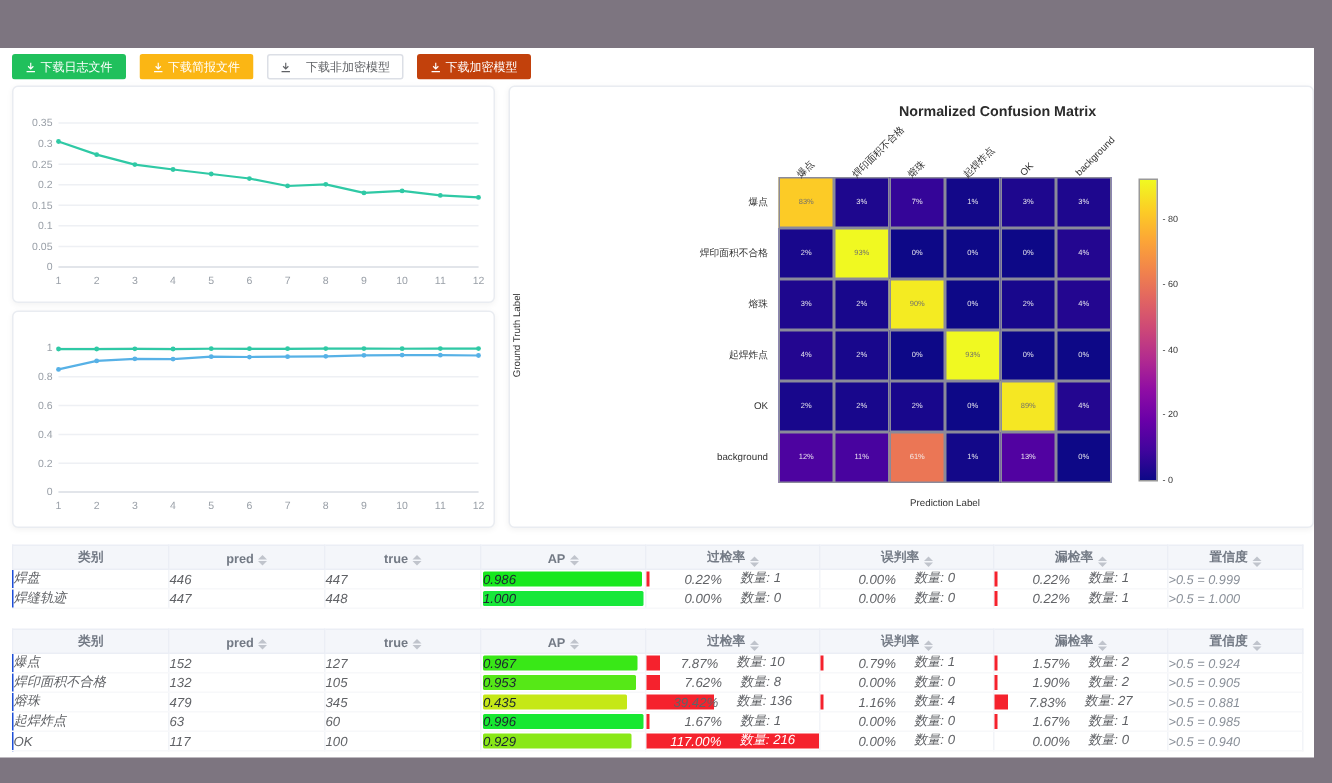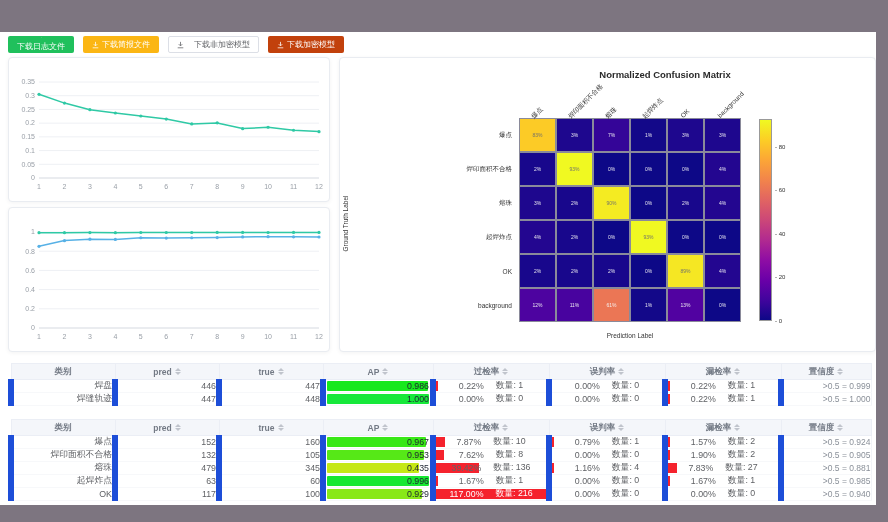--- a/index.html
+++ b/index.html
@@ -35,23 +35,23 @@
   .cm-xlab{position:absolute;font-size:6.5px;color:#333;transform:rotate(-45deg);transform-origin:left bottom;white-space:nowrap;}
   .cm-axis-x{position:absolute;font-size:6.5px;color:#333;text-align:center;}
   .cm-axis-y{position:absolute;font-size:6.5px;color:#333;transform:rotate(-90deg);transform-origin:center;white-space:nowrap;}
   .cbar{position:absolute;border:0.5px solid #999;}
   .cbar-tick{position:absolute;font-size:6px;color:#333;white-space:nowrap;}
   .tables{position:absolute;left:8px;top:363px;width:860px;z-index:2;}
   table{border-collapse:collapse;width:860px;table-layout:fixed;background:#fff;}
   .tbl2{margin-top:13px;}
   th{background:#f4f6fa;font-size:8.5px;font-weight:bold;color:#737a85;height:16px;
     border:1px solid #ebeef5;padding:0;}
-  td{font-size:8.8px;color:#606266;height:12px;text-align:right;border-left:6px solid #1d4ed8;
-    border-right:1px solid #f2f4f8;border-bottom:1px solid #f7f8fa;padding:0;}
-  .th-inner{display:flex;align-items:center;justify-content:center;gap:3px;}
+  td{font-size:8.8px;color:#606266;height:12px;text-align:left;border-left:1px solid #1d4ed8;
+    border-right:1px solid #f2f4f8;border-bottom:1px solid #f7f8fa;padding:0;font-style:italic;}
+  .th-inner{display:flex;align-items:flex-end;justify-content:center;gap:3px;}
   .sorter{display:inline-flex;flex-direction:column;gap:1px;cursor:pointer;}
   .sorter i{display:block;width:0;height:0;border-left:3px solid transparent;border-right:3px solid transparent;}
   .sorter .up{border-bottom:3.5px solid #c0c4cc;}
   .sorter .down{border-top:3.5px solid #c0c4cc;}
   .ap-wrap{position:relative;height:12px;margin:0 1px;}
   .ap-bar{position:absolute;left:0;top:1px;bottom:1px;border-radius:1px;}
   .ap-text{position:relative;z-index:1;display:block;line-height:12px;color:#1c2430;}
   .mini-wrap{position:relative;height:12px;display:flex;align-items:center;justify-content:center;gap:12px;}
   .mini-bar{position:absolute;left:0;top:1px;bottom:1px;background:#f5222d;z-index:0;}
   .mini-wrap span{position:relative;z-index:1;}
@@ -60,21 +60,21 @@
 </style>
 </head>
 <body>
 
 <div class="screen">
   <div class="topbar"></div>
   <div class="rightbar"></div>
   <div class="bottombar"></div>
 
   <div class="toolbar">
-    <button class="btn" id="btn-0" style="background: rgb(32, 192, 92); color: rgb(255, 255, 255); flex-direction: column;">
+    <button class="btn" id="btn-0" style="background: rgb(32, 192, 92); color: rgb(255, 255, 255);">
       <svg viewBox="0 0 10 10">
           <path d="M5 0.5v5.5M2.5 3.8L5 6.3l2.5-2.5M1 9h8" stroke="currentColor" stroke-width="1.1" fill="none"></path>
         </svg>
       <span>下载日志文件</span>
     </button>
     <button class="btn" id="btn-1" style="background: rgb(251, 182, 20); color: rgb(255, 255, 255);">
       <svg viewBox="0 0 10 10">
           <path d="M5 0.5v5.5M2.5 3.8L5 6.3l2.5-2.5M1 9h8" stroke="currentColor" stroke-width="1.1" fill="none"></path>
         </svg>
       <span>下载简报文件</span>
@@ -484,21 +484,21 @@
                 <span class="sorter">
                   <i class="up"></i>
                   <i class="down"></i>
                 </span>
               </div>
             </th>
           </tr>
           <tr>
             <td>爆点</td>
             <td>152</td>
-            <td>160</td>
+            <td>127</td>
             <td>
               <div class="ap-wrap">
                 <div class="ap-bar" style="width:96.7%;background:hsl(110.19999999999996,82%,50%)"></div>
                 <span class="ap-text">0.967</span>
               </div>
             </td>
             <td>
               <div class="mini-wrap">
                 <div class="mini-bar" style="width:7.87%;min-width:2px;"></div>
                 <span>7.87%</span>

